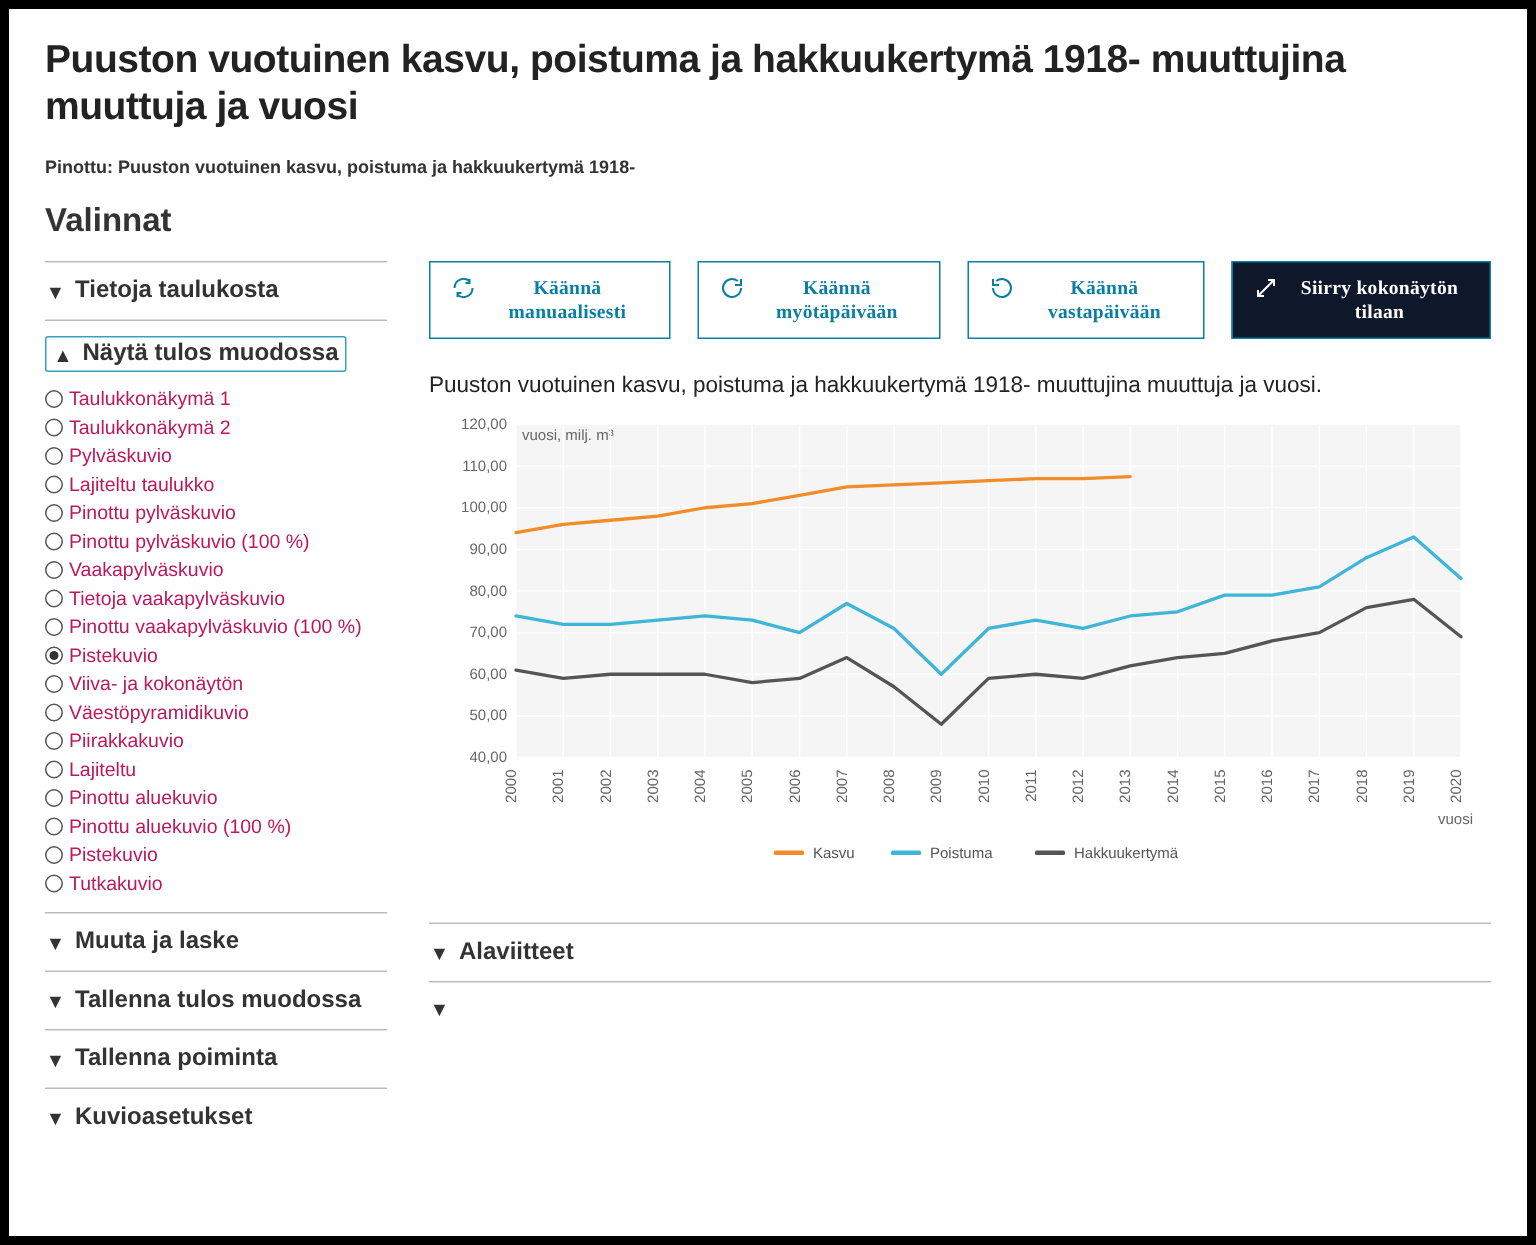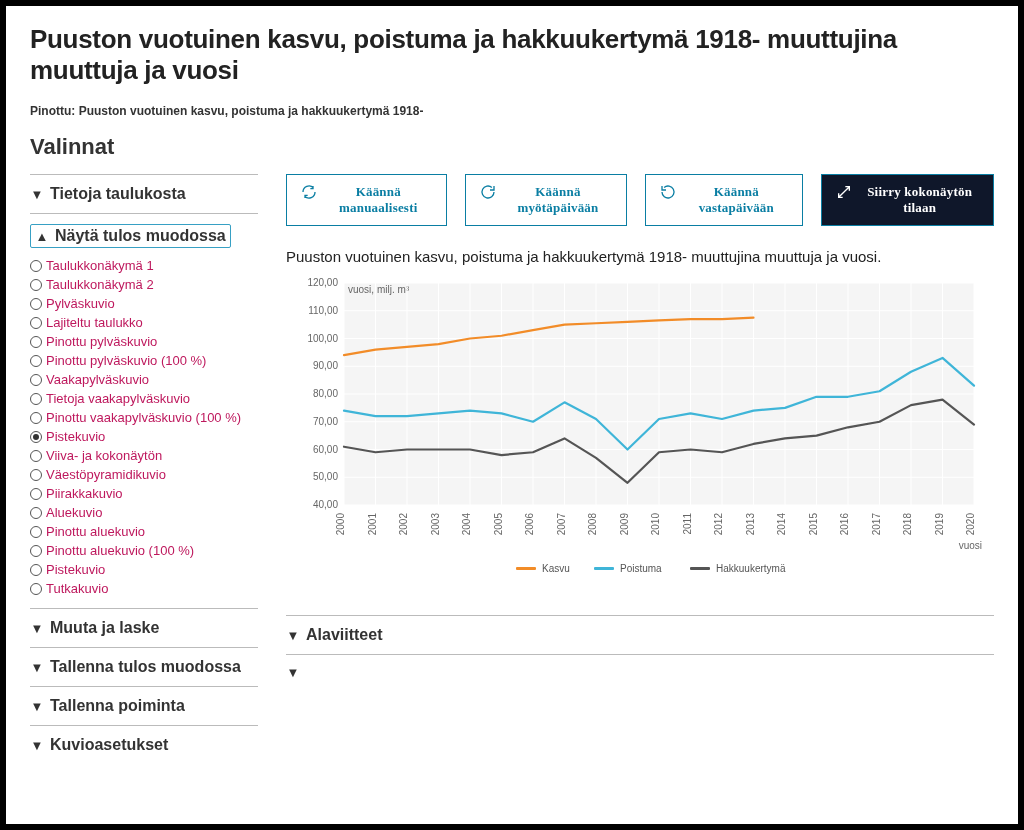--- a/index.html
+++ b/index.html
@@ -217,21 +217,21 @@
             <div class="radio-row">
               <span class="dot"></span>
               <span>Väestöpyramidikuvio</span>
             </div>
             <div class="radio-row">
               <span class="dot"></span>
               <span>Piirakkakuvio</span>
             </div>
             <div class="radio-row">
               <span class="dot"></span>
-              <span>Aluekuvio</span>
+              <span>Lajiteltu</span>
             </div>
             <div class="radio-row">
               <span class="dot"></span>
               <span>Pinottu aluekuvio</span>
             </div>
             <div class="radio-row">
               <span class="dot"></span>
               <span>Pinottu aluekuvio (100 %)</span>
             </div>
             <div class="radio-row">

